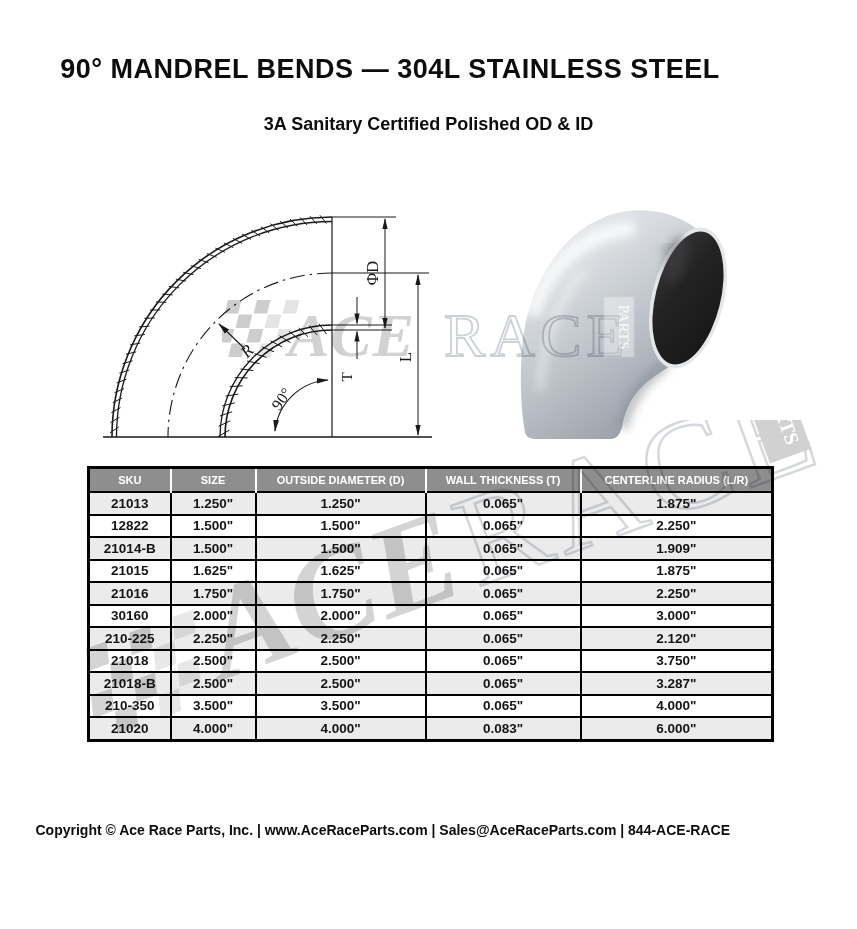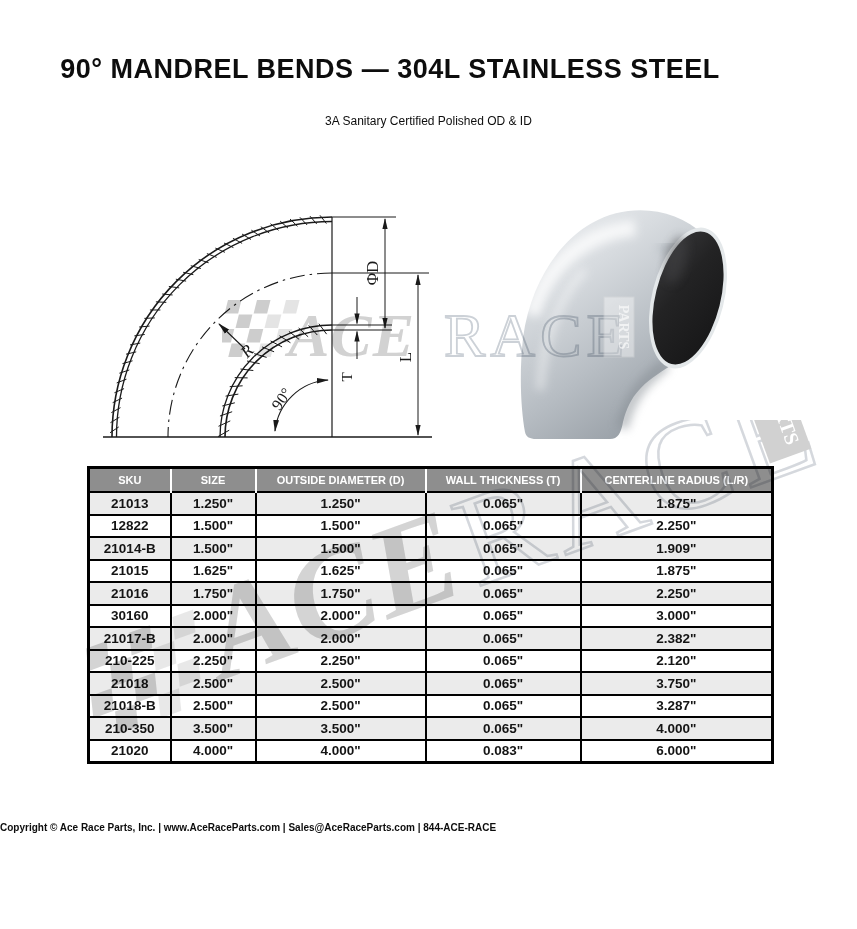--- a/index.html
+++ b/index.html
@@ -1,23 +1,23 @@
 <!DOCTYPE html>
 <html><head>
 <meta charset="utf-8">
 <style>
   html,body{margin:0;padding:0;background:#fff;}
   .page{position:relative;width:857px;height:929px;background:#fff;overflow:hidden;
         font-family:"Liberation Sans",sans-serif;color:#111;}
   .title{position:absolute;left:0;top:54px;width:780px;text-align:center;
          font-size:27px;font-weight:700;letter-spacing:.5px;color:#0d0d0d;}
   .subtitle{position:absolute;left:0;top:114px;width:857px;text-align:center;
-         font-size:12px;font-weight:400;color:#0d0d0d;}
-  .footer{position:absolute;left:0;top:822px;width:730px;text-align:left;
-         font-size:10px;font-weight:700;color:#0d0d0d;}
+         font-size:18px;font-weight:700;color:#0d0d0d;}
+  .footer{position:absolute;left:0;top:822px;width:730px;text-align:right;
+         font-size:14px;font-weight:700;color:#0d0d0d;}
   .diagram-svg{position:absolute;left:95px;top:195px;}
   .photo-svg{position:absolute;left:470px;top:190px;}
   .wm-letters{position:absolute;pointer-events:none;mix-blend-mode:multiply;}
   .wm-normal{position:absolute;pointer-events:none;}
   .wm1{left:222px;top:290px;}
   .wm2{left:60px;top:420px;}
   .spec-table{position:absolute;left:87px;top:466px;border-collapse:collapse;
          table-layout:fixed;width:684px;}
   .spec-table th{background:#8e8e8e;color:#fff;font-size:11px;font-weight:700;
          height:22px;padding:0;border-left:2px solid #fff;text-align:center;
@@ -253,27 +253,20 @@
           <td>2.250"</td>
         </tr>
         <tr>
           <td>30160</td>
           <td>2.000"</td>
           <td>2.000"</td>
           <td>0.065"</td>
           <td>3.000"</td>
         </tr>
         <tr>
-          <td>21017-B</td>
-          <td>2.000"</td>
-          <td>2.000"</td>
-          <td>0.065"</td>
-          <td>2.382"</td>
-        </tr>
-        <tr>
           <td>210-225</td>
           <td>2.250"</td>
           <td>2.250"</td>
           <td>0.065"</td>
           <td>2.120"</td>
         </tr>
         <tr>
           <td>21018</td>
           <td>2.500"</td>
           <td>2.500"</td>

